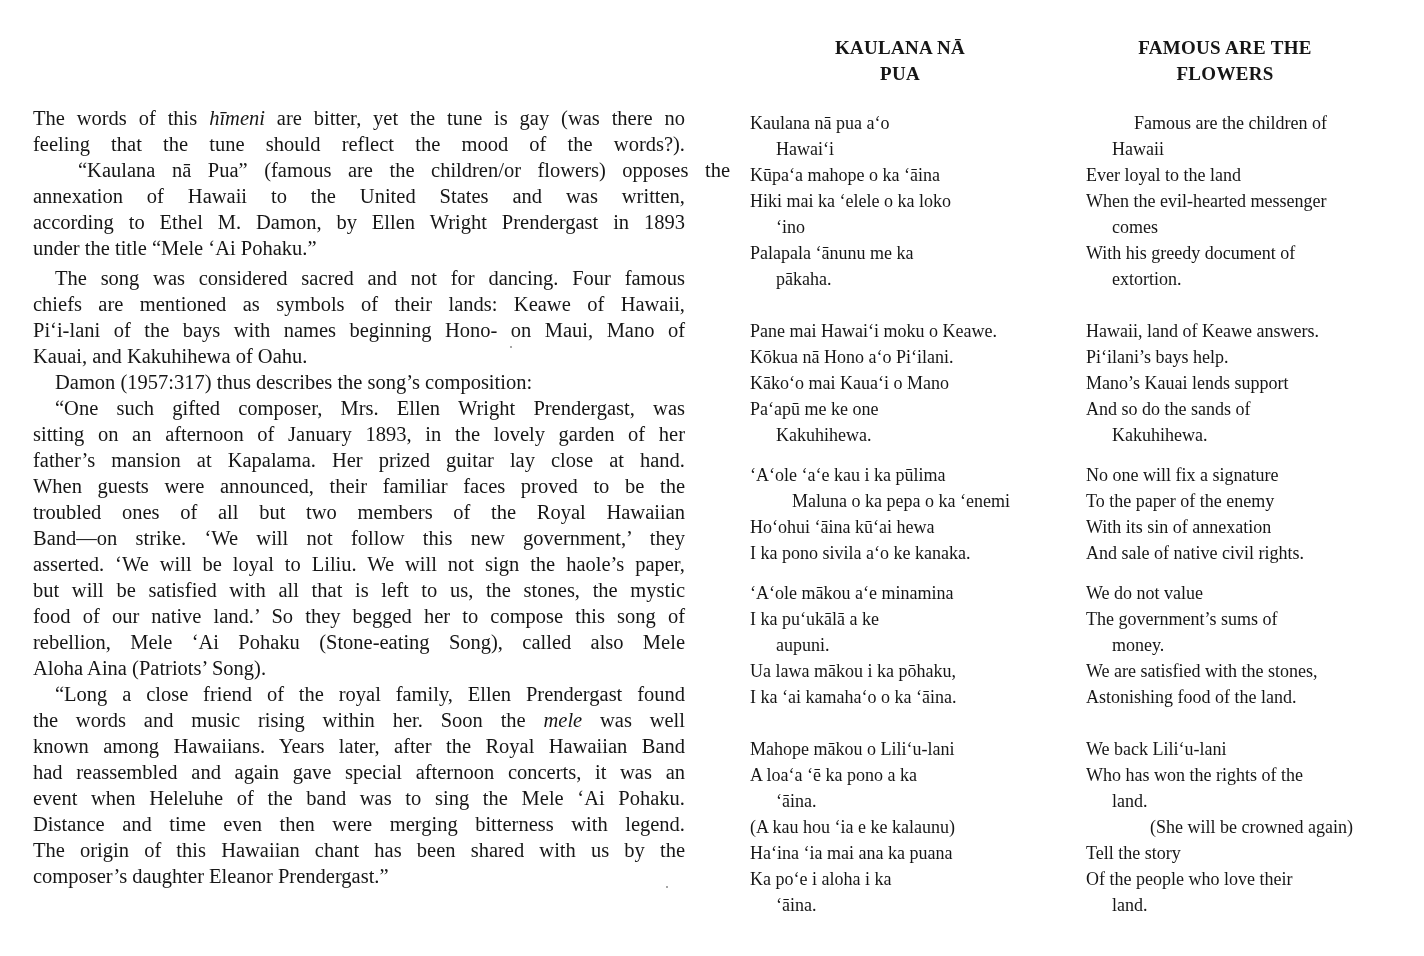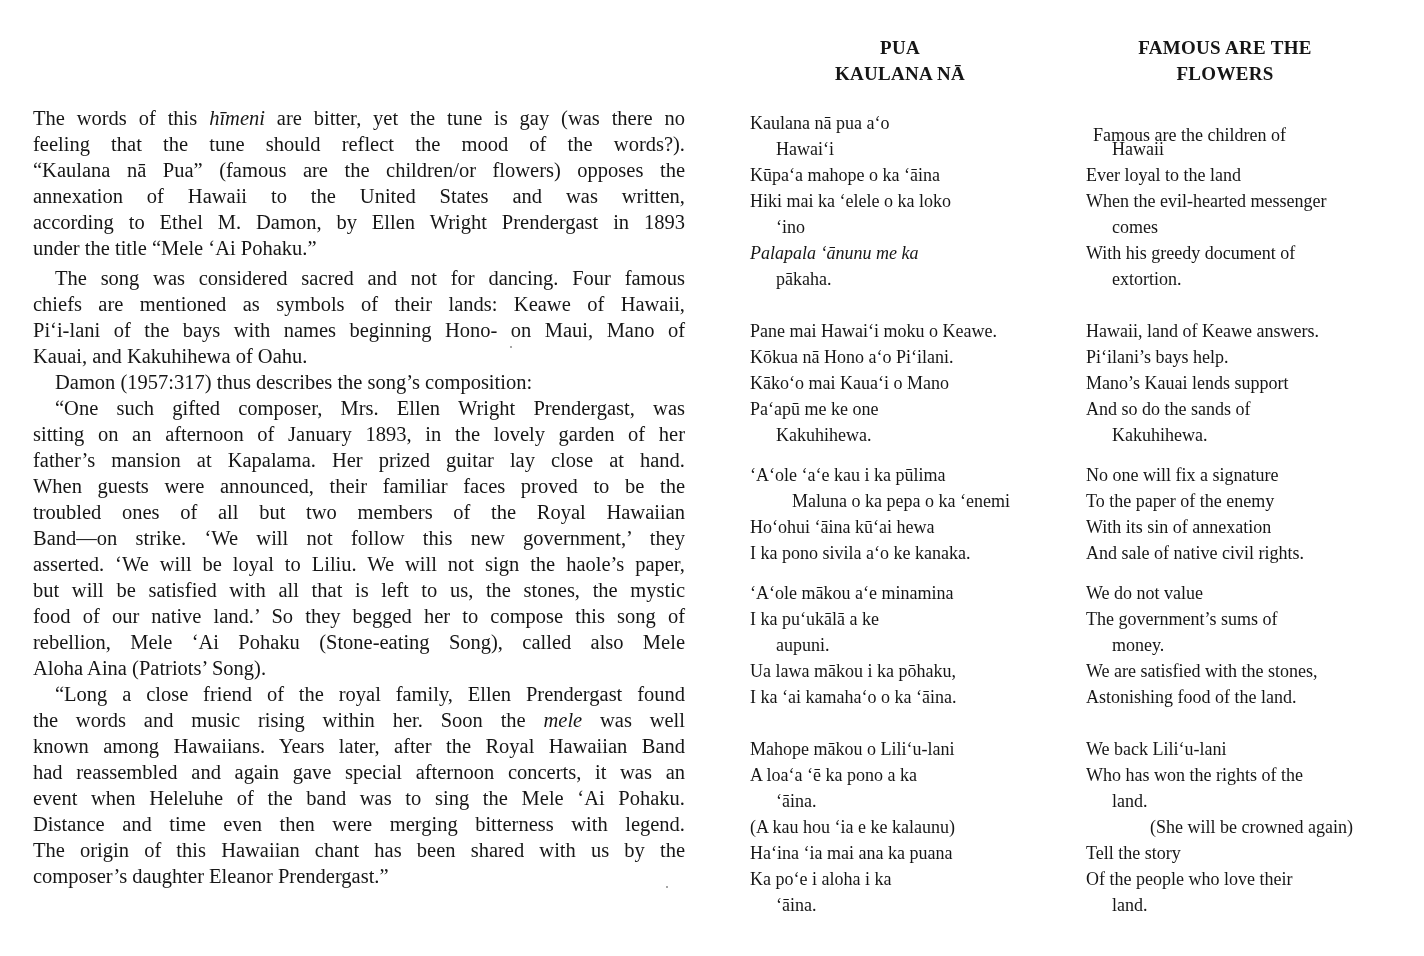--- a/index.html
+++ b/index.html
@@ -32,21 +32,21 @@
     .speck { position: absolute; width: 2px; height: 2px; background: #888; border-radius: 1px; }
   </style>
 </head>
 <body>
 
 <div class="page">
 
   <div class="prose" id="prose">
       <div class="pline" style="top: 105px;"><span>The words of this </span><i>hīmeni</i><span> are bitter, yet the tune is gay (was there no</span></div>
       <div class="pline" style="top: 131px;">feeling that the tune should reflect the mood of the words?).</div>
-      <div class="pline" style="top: 157px;">“Kaulana nā Pua” (famous are the children/or flowers) opposes the</div>
+      <div class="pline" style="top: 157px; margin-left: 45px;">“Kaulana nā Pua” (famous are the children/or flowers) opposes the</div>
       <div class="pline" style="top: 183px;">annexation of Hawaii to the United States and was written,</div>
       <div class="pline" style="top: 209px;">according to Ethel M. Damon, by Ellen Wright Prendergast in 1893</div>
       <div class="pline last" style="top: 235px;">under the title “Mele ‘Ai Pohaku.”</div>
       <div class="pline indent" style="top: 265px;">The song was considered sacred and not for dancing. Four famous</div>
       <div class="pline" style="top: 291px;">chiefs are mentioned as symbols of their lands: Keawe of Hawaii,</div>
       <div class="pline" style="top: 317px;">Pi‘i-lani of the bays with names beginning Hono- on Maui, Mano of</div>
       <div class="pline last" style="top: 343px;">Kauai, and Kakuhihewa of Oahu.</div>
       <div class="pline indent last" style="top: 369px;">Damon (1957:317) thus describes the song’s composition:</div>
       <div class="pline indent" style="top: 395px;">“One such gifted composer, Mrs. Ellen Wright Prendergast, was</div>
       <div class="pline" style="top: 421px;">sitting on an afternoon of January 1893, in the lovely garden of her</div>
@@ -63,36 +63,36 @@
       <div class="pline" style="top: 707px;"><span>the words and music rising within her. Soon the </span><i>mele</i><span> was well</span></div>
       <div class="pline" style="top: 733px;">known among Hawaiians. Years later, after the Royal Hawaiian Band</div>
       <div class="pline" style="top: 759px;">had reassembled and again gave special afternoon concerts, it was an</div>
       <div class="pline" style="top: 785px;">event when Heleluhe of the band was to sing the Mele ‘Ai Pohaku.</div>
       <div class="pline" style="top: 811px;">Distance and time even then were merging bitterness with legend.</div>
       <div class="pline" style="top: 837px;">The origin of this Hawaiian chant has been shared with us by the</div>
       <div class="pline last" style="top: 863px;">composer’s daughter Eleanor Prendergast.”</div>
     </div>
 
   <div class="col-head" style="left:750px; top:35px; width:300px;">
+    <div>KAULANA NĀ</div>
     <div>PUA</div>
-    <div>KAULANA NĀ</div>
   </div>
 
   <div class="col-head" style="left:1070px; top:35px; width:310px;">
     <div>FAMOUS ARE THE</div>
     <div>FLOWERS</div>
   </div>
 
   <div id="haw">
       <div class="vline" style="left: 750px; top: 110px;">Kaulana nā pua a‘o</div>
       <div class="vline cont" style="left: 750px; top: 136px;">Hawai‘i</div>
       <div class="vline" style="left: 750px; top: 162px;">Kūpa‘a mahope o ka ‘āina</div>
       <div class="vline" style="left: 750px; top: 188px;">Hiki mai ka ‘elele o ka loko</div>
       <div class="vline cont" style="left: 750px; top: 214px;">‘ino</div>
-      <div class="vline" style="left: 750px; top: 240px; font-style: italic;">Palapala ‘ānunu me ka</div>
+      <div class="vline" style="left: 750px; top: 240px;">Palapala ‘ānunu me ka</div>
       <div class="vline cont" style="left: 750px; top: 266px;">pākaha.</div>
       <div class="vline" style="left: 750px; top: 318px;">Pane mai Hawai‘i moku o Keawe.</div>
       <div class="vline" style="left: 750px; top: 344px;">Kōkua nā Hono a‘o Pi‘ilani.</div>
       <div class="vline" style="left: 750px; top: 370px;">Kāko‘o mai Kaua‘i o Mano</div>
       <div class="vline" style="left: 750px; top: 396px;">Pa‘apū me ke one</div>
       <div class="vline cont" style="left: 750px; top: 422px;">Kakuhihewa.</div>
       <div class="vline" style="left: 750px; top: 462px;">‘A‘ole ‘a‘e kau i ka pūlima</div>
       <div class="vline" style="left: 792px; top: 488px;">Maluna o ka pepa o ka ‘enemi</div>
       <div class="vline" style="left: 750px; top: 514px;">Ho‘ohui ‘āina kū‘ai hewa</div>
       <div class="vline" style="left: 750px; top: 540px;">I ka pono sivila a‘o ke kanaka.</div>
@@ -103,21 +103,21 @@
       <div class="vline" style="left: 750px; top: 684px;">I ka ‘ai kamaha‘o o ka ‘āina.</div>
       <div class="vline" style="left: 750px; top: 736px;">Mahope mākou o Lili‘u-lani</div>
       <div class="vline" style="left: 750px; top: 762px;">A loa‘a ‘ē ka pono a ka</div>
       <div class="vline cont" style="left: 750px; top: 788px;">‘āina.</div>
       <div class="vline" style="left: 750px; top: 814px;">(A kau hou ‘ia e ke kalaunu)</div>
       <div class="vline" style="left: 750px; top: 840px;">Ha‘ina ‘ia mai ana ka puana</div>
       <div class="vline" style="left: 750px; top: 866px;">Ka po‘e i aloha i ka</div>
       <div class="vline cont" style="left: 750px; top: 892px;">‘āina.</div>
     </div>
   <div id="eng">
-      <div class="vline" style="left: 1093px; top: 110px; margin-top: 12px;">Famous are the children of</div>
+      <div class="vline" style="left: 1134px; top: 110px;">Famous are the children of</div>
       <div class="vline cont" style="left: 1086px; top: 136px;">Hawaii</div>
       <div class="vline" style="left: 1086px; top: 162px;">Ever loyal to the land</div>
       <div class="vline" style="left: 1086px; top: 188px;">When the evil-hearted messenger</div>
       <div class="vline cont" style="left: 1086px; top: 214px;">comes</div>
       <div class="vline" style="left: 1086px; top: 240px;">With his greedy document of</div>
       <div class="vline cont" style="left: 1086px; top: 266px;">extortion.</div>
       <div class="vline" style="left: 1086px; top: 318px;">Hawaii, land of Keawe answers.</div>
       <div class="vline" style="left: 1086px; top: 344px;">Pi‘ilani’s bays help.</div>
       <div class="vline" style="left: 1086px; top: 370px;">Mano’s Kauai lends support</div>
       <div class="vline" style="left: 1086px; top: 396px;">And so do the sands of</div>

